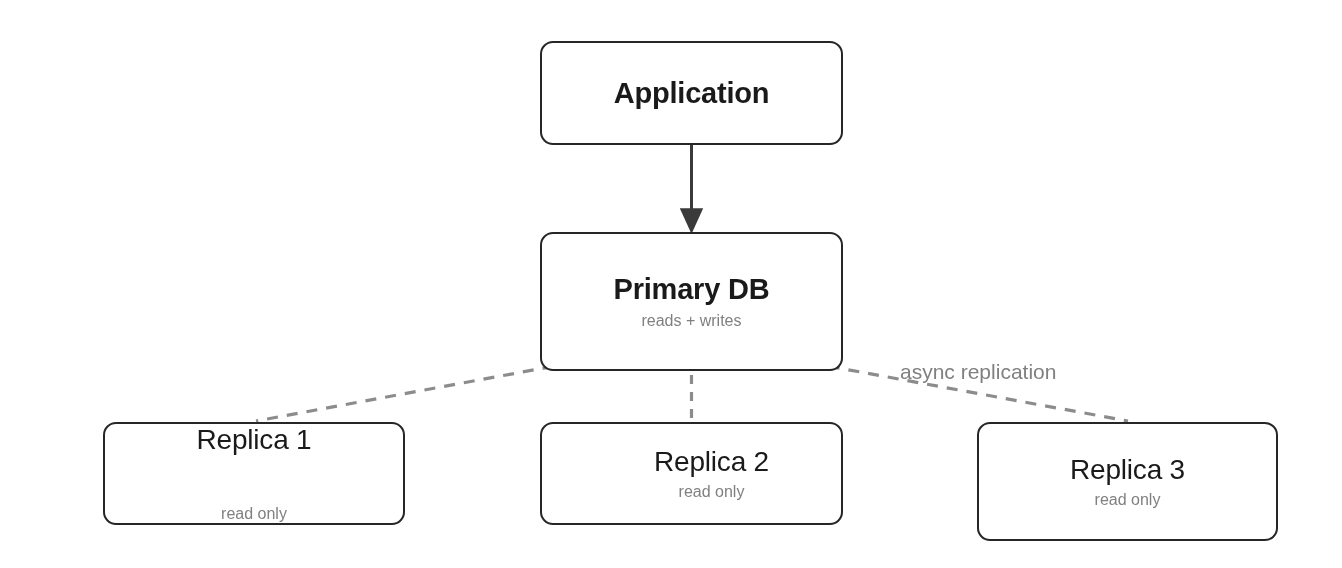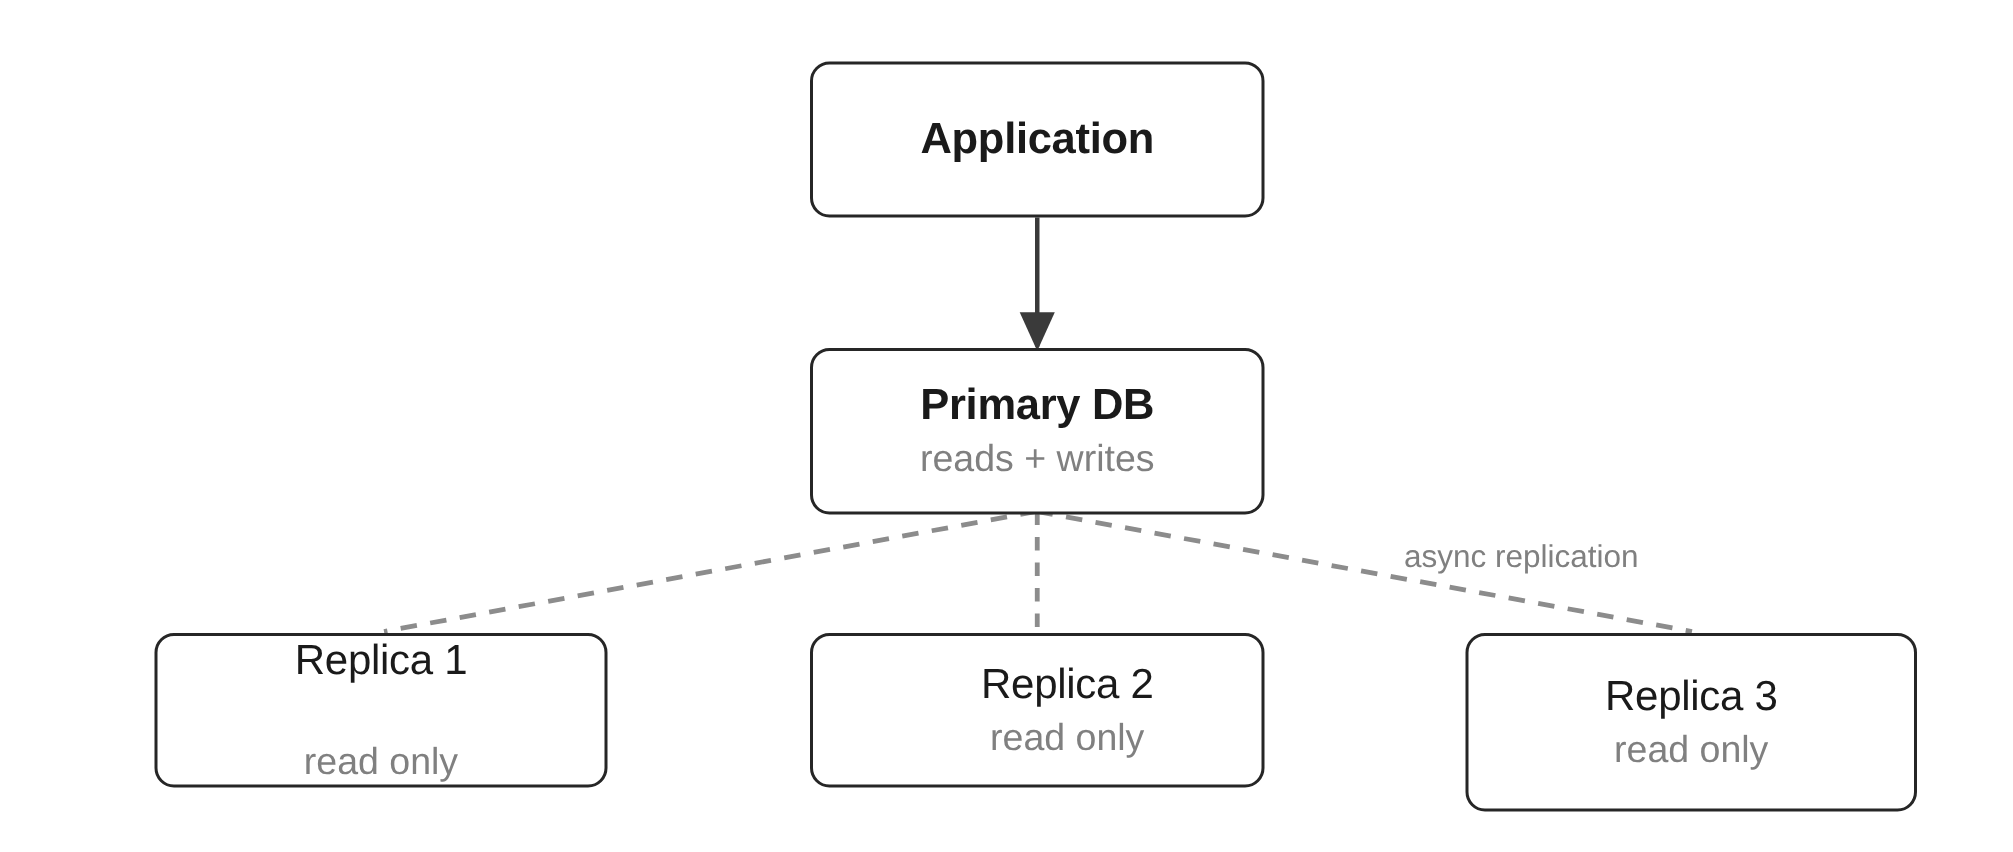--- a/index.html
+++ b/index.html
@@ -50,37 +50,37 @@
     font-size: 29px;
     letter-spacing: -0.2px;
   }
   .node-title.regular {
     font-weight: normal;
     font-size: 28px;
     letter-spacing: -0.2px;
   }
   .node-subtitle {
     color: #808080;
-    font-size: 25px;
+    font-size: 16px;
     font-weight: normal;
     line-height: 1.2;
     margin-top: 5px;
     white-space: nowrap;
   }
   #node-application {
     left: 540px;
     top: 41px;
     width: 303px;
     height: 104px;
   }
   #node-primary {
     left: 540px;
     top: 232px;
     width: 303px;
-    height: 111px;
+    height: 139px;
   }
   #node-replica-1 {
     left: 103px;
     top: 422px;
     width: 302px;
     height: 103px;
     justify-content: space-between;
   }
   #node-replica-2 {
     left: 540px;
@@ -98,21 +98,20 @@
   .edge-label {
     position: absolute;
     color: #808080;
     font-size: 21px;
     font-weight: normal;
     white-space: nowrap;
   }
   #label-async-replication {
     left: 900px;
     top: 360px;
-    margin-left: 36px;
   }
 </style>
 </head>
 <body>
 
 <div id="canvas">
 
   <svg id="edge-layer" width="1342" height="568" viewBox="0 0 1342 568" xmlns="http://www.w3.org/2000/svg" aria-hidden="true">
     <defs>
       <marker id="arrow-filled-triangle" markerWidth="9" markerHeight="9" refX="7.6" refY="4.5" orient="auto" markerUnits="strokeWidth">

